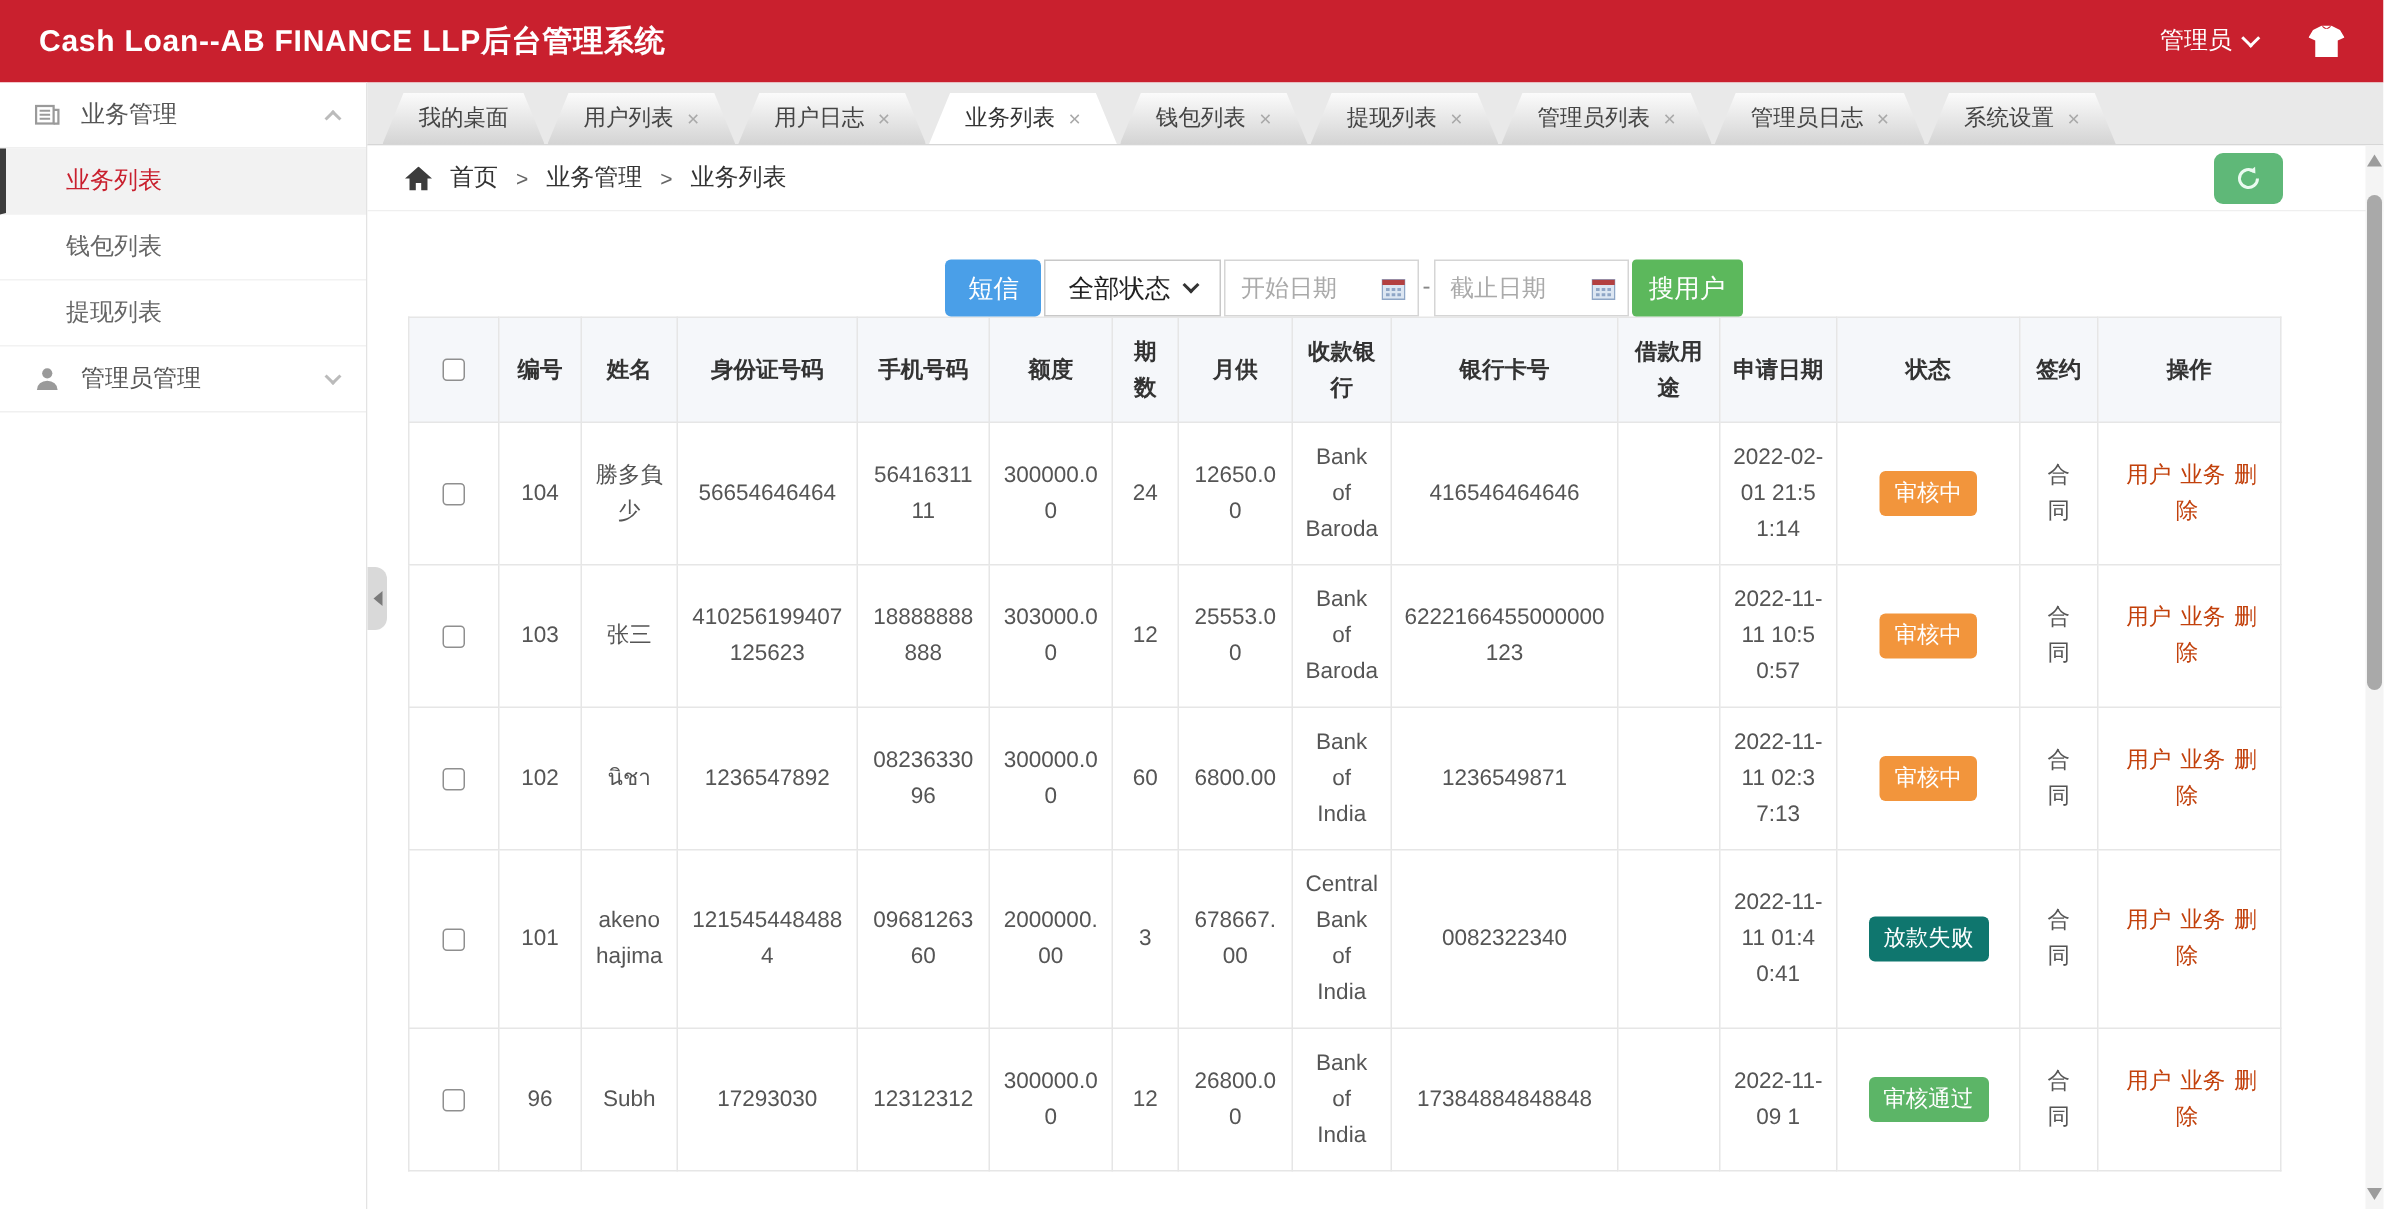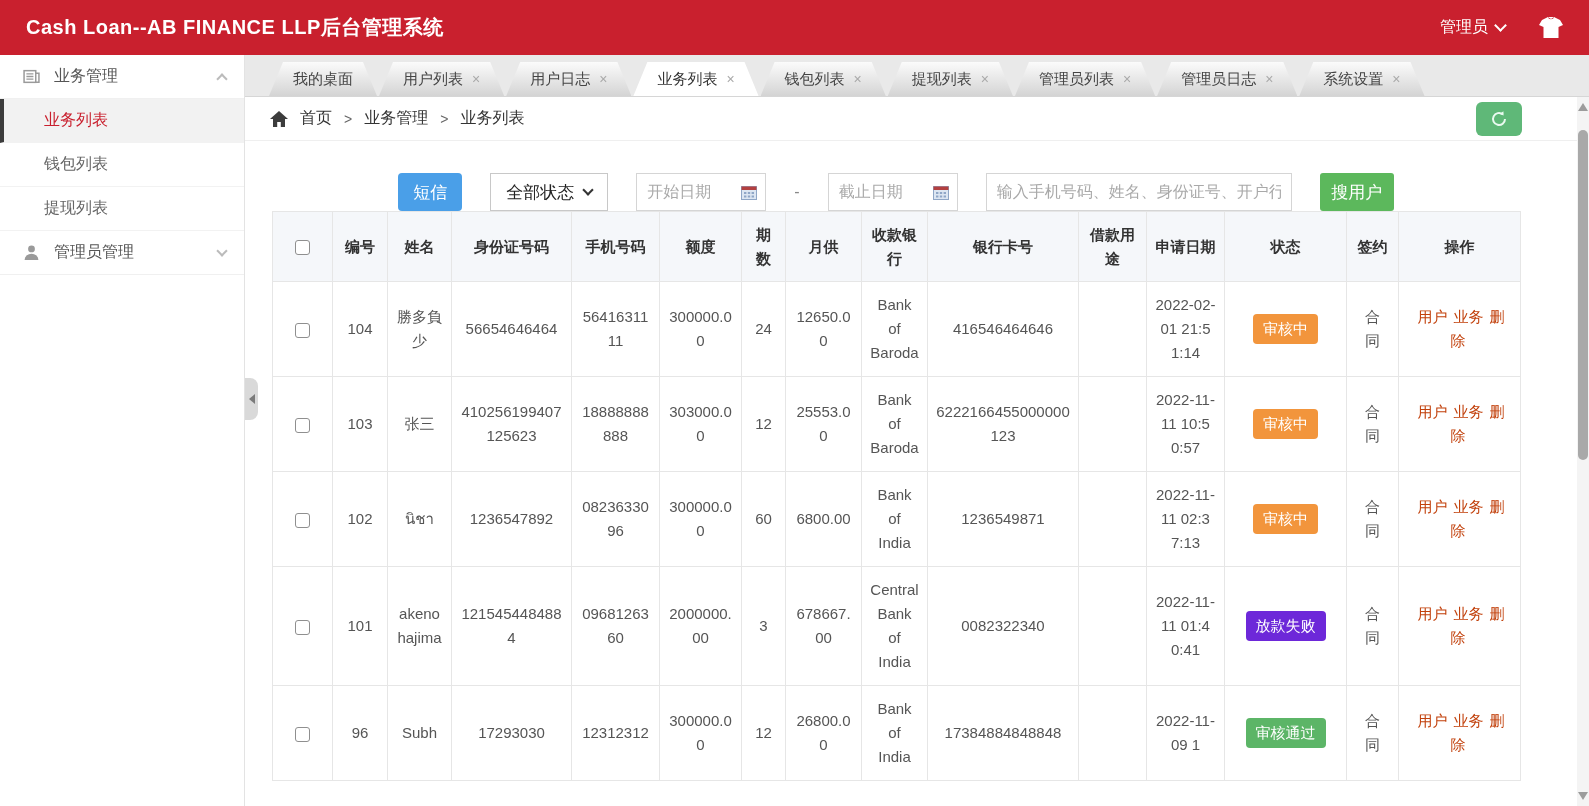--- a/index.html
+++ b/index.html
@@ -33,41 +33,41 @@
     border-bottom:1px solid #f2f2f2; color:#666; font-size:16px; cursor:pointer; }
   .side-sub.active { background:#f2f2f2; color:#c9202e; border-left:4px solid #3c3c3c; padding-left:40px; }
   .collapse-handle { position:absolute; left:245px; top:323px; width:13px; height:42px;
     background:#d9d9d9; border-radius:0 8px 8px 0; display:flex; align-items:center;
     justify-content:center; cursor:pointer; z-index:5; }
   .collapse-handle .tri { width:0; height:0; border-top:5px solid transparent;
     border-bottom:5px solid transparent; border-right:6px solid #7a7a7a; }
 
   
   .tabbar { height:42px; background:#e9e9e9; border-bottom:1px solid #d6d6d6;
-    display:flex; align-items:flex-end; padding-left:24px; }
+    display:flex; align-items:flex-end; padding-left:10px; }
   .tab { height:34px; line-height:34px; padding:0 24px; margin-right:2px; font-size:15px;
     color:#444; background:linear-gradient(#fbfbfb,#d4d4d4); cursor:pointer; white-space:nowrap;
     clip-path:polygon(14px 0, calc(100% - 14px) 0, 100% 100%, 0 100%); display:flex; align-items:center; gap:9px; }
   .tab.active { background:#fff; color:#333; }
   .tab-close { color:#a9a9a9; font-size:14px; line-height:1; cursor:pointer; }
 
   
   .crumb-row { height:44px; background:#fff; border-bottom:1px solid #efefef;
     display:flex; align-items:center; padding:0 67px 0 25px; justify-content:space-between; }
   .crumbs { display:flex; align-items:center; gap:12px; font-size:16px; color:#333; }
   .crumb { cursor:pointer; }
   .crumb-sep { color:#666; font-size:14px; }
   .btn-refresh { width:46px; height:34px; background:#5fb878; border:none; border-radius:6px;
     display:flex; align-items:center; justify-content:center; cursor:pointer; }
 
   
   .content { flex:1; background:#fff; overflow:hidden; }
   .inner { width:1248px; margin-left:27px; }
 
-  .filter-row { margin-top:32px; display:flex; justify-content:center; align-items:center; gap:28px; }
+  .filter-row { margin-top:32px; display:flex; justify-content:center; align-items:center; gap:2px; }
   .btn-sms { width:64px; height:38px; background:#4a9fe8; color:#fff; border:none;
     border-radius:4px; font-size:17px; cursor:pointer; }
   .status-select { width:118px; height:38px; border:1px solid #c8c8c8; background:#fff;
     display:flex; align-items:center; justify-content:center; gap:10px; font-size:17px;
     color:#222; cursor:pointer; }
   .sel-caret { width:8px; height:8px; border-right:2px solid #333; border-bottom:2px solid #333;
     transform:rotate(45deg); margin-top:-4px; }
   .date-box { width:130px; height:38px; border:1px solid #d5d5d5; background:#fff; display:flex;
     align-items:center; justify-content:space-between; padding:0 8px 0 10px; cursor:pointer; }
   .date-box .ph { color:#aaa; font-size:16px; }
@@ -246,21 +246,20 @@
                 <rect x="0.5" y="1.5" width="15" height="13" fill="#dce6f2" stroke="#8fa6c6"></rect>
                 <rect x="0.5" y="1.5" width="15" height="3.5" fill="#b34040"></rect>
                 <rect x="3" y="7" width="2.4" height="2" fill="#8fa6c6"></rect>
                 <rect x="6.8" y="7" width="2.4" height="2" fill="#8fa6c6"></rect>
                 <rect x="10.6" y="7" width="2.4" height="2" fill="#8fa6c6"></rect>
                 <rect x="3" y="10.5" width="2.4" height="2" fill="#8fa6c6"></rect>
                 <rect x="6.8" y="10.5" width="2.4" height="2" fill="#8fa6c6"></rect>
                 <rect x="10.6" y="10.5" width="2.4" height="2" fill="#8fa6c6"></rect>
               </svg>
           </div>
-          <input class="search-input" placeholder="输入手机号码、姓名、身份证号、开户行" style="">
           <button class="btn-search">搜用户</button>
         </div>
 
 
         <table>
           <colgroup>
             <col style="width:60px">
               <col style="width:55px">
               <col style="width:64px">
               <col style="width:120px">
@@ -353,21 +352,21 @@
                 <td>akeno hajima</td>
                 <td>1215454484884</td>
                 <td>0968126360</td>
                 <td>2000000.00</td>
                 <td>3</td>
                 <td>678667.00</td>
                 <td class="bank">Central Bank of India</td>
                 <td>0082322340</td>
                 <td></td>
                 <td>2022-11-11 01:40:41</td>
-                <td><span class="badge" style="background:#6d28d9">放款失败</span></td>
+                <td><span class="badge" style="background:#0f766e">放款失败</span></td>
                 <td><span class="sign-link">合同</span></td>
                 <td class="ops"><span class="op-link">用户</span><span class="op-link">业务</span><span class="op-link">删除</span></td>
               </tr>
               <tr style="height: 94px;">
                 <td><span class="cb"></span></td>
                 <td>96</td>
                 <td>Subh</td>
                 <td>17293030</td>
                 <td>12312312</td>
                 <td>300000.00</td>

